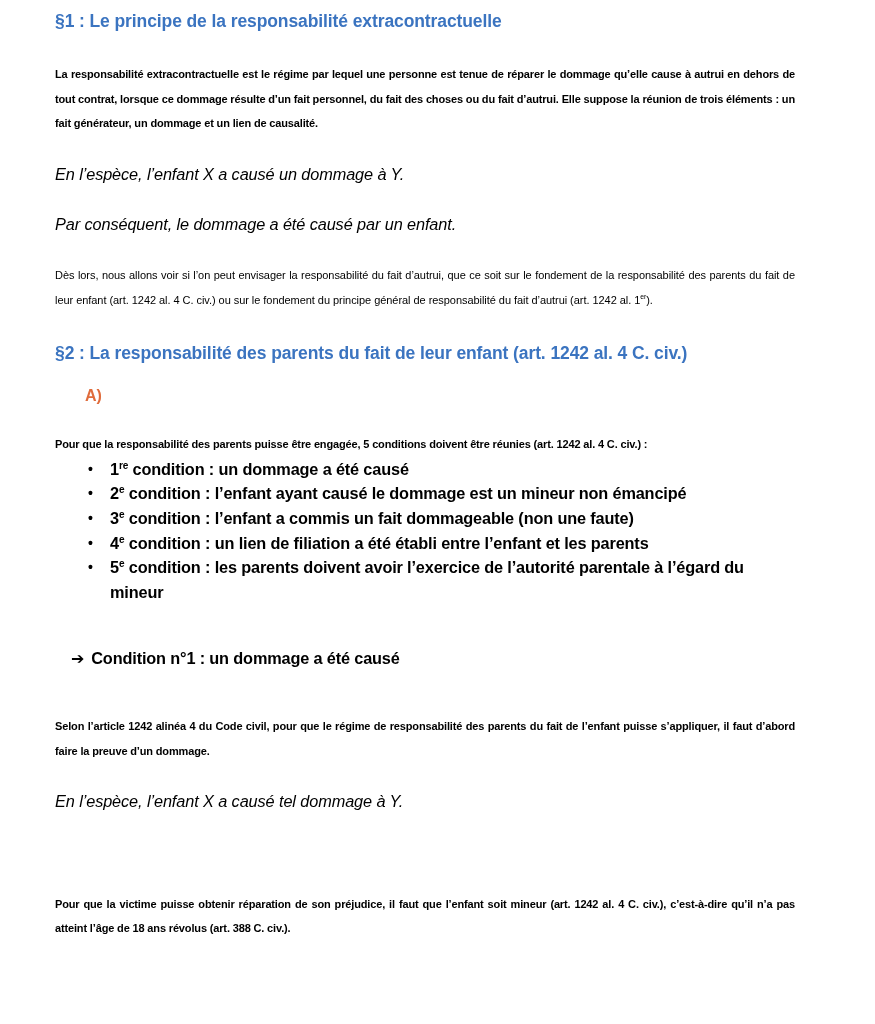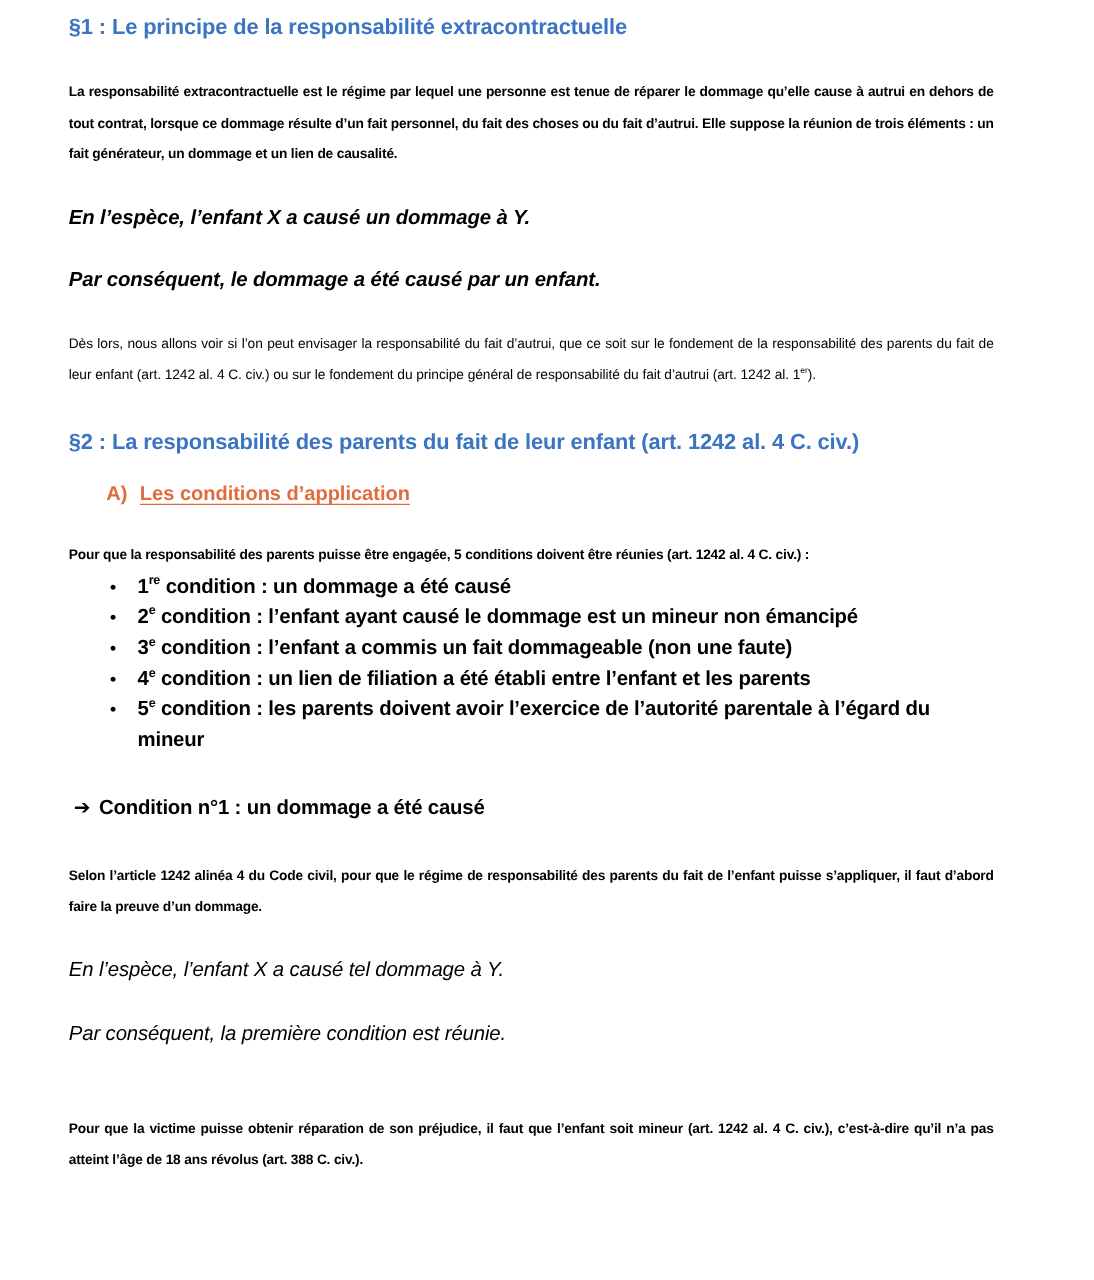--- a/index.html
+++ b/index.html
@@ -63,27 +63,27 @@
     font-weight: normal;
     letter-spacing: -0.05px;
   }
   p.ital {
     font-size: 16.3px;
     line-height: 24.6px;
     font-style: italic;
     margin: 0;
     letter-spacing: -0.1px;
   }
-  p.ital.strong { font-weight: bold; }
+  p.ital.strong { font-weight: normal; }
 
   p.arrowline {
     font-size: 16.3px;
     line-height: 24.6px;
     font-weight: bold;
-    margin: 4px;
+    margin: 16px;
     letter-spacing: -0.15px;
   }
   .arrow-glyph {
     font-family: "DejaVu Sans", sans-serif;
     font-weight: bold;
     font-size: 16px;
     margin-right: 7px;
   }
 
   
@@ -142,21 +142,20 @@
 
     <div class="gap-xl"></div>
 
     <h1 class="h-sec">§2 : La responsabilité des parents du fait de leur enfant (art. 1242 al. 4 C. civ.)</h1>
 
     <div class="gap-md"></div>
 
     <div style="padding-left:30px">
       <h2 class="h-sub">
         <span class="lbl">A)</span>
-        <span class="txt">Les conditions d’application</span>
       </h2>
     </div>
 
     <div class="gap-lg"></div>
 
     <p class="body">Pour que la responsabilité des parents puisse être engagée, 5 conditions doivent être réunies (art. 1242 al. 4 C. civ.) :</p>
 
     <ul class="conds">
       <li>
         <span class="dot">•</span><span>1</span><sup>re</sup><span> condition : un dommage a été causé</span>
@@ -182,21 +181,20 @@
     <div class="gap-lg"></div>
 
     <p class="body">Selon l’article 1242 alinéa 4 du Code civil, pour que le régime de responsabilité des parents du fait de l’enfant puisse s’appliquer, il faut d’abord faire la preuve d’un dommage.</p>
 
     <div class="gap-lg"></div>
 
     <p class="ital">En l’espèce, l’enfant X a causé tel dommage à Y.</p>
 
     <div class="gap-lg"></div>
 
-    <p class="ital">Par conséquent, la première condition est réunie.</p>
 
     <div class="gap-lg"></div>
 
 
     <div class="gap-lg"></div>
 
     <p class="body">Pour que la victime puisse obtenir réparation de son préjudice, il faut que l’enfant soit mineur (art. 1242 al. 4 C. civ.), c’est-à-dire qu’il n’a pas atteint l’âge de 18 ans révolus (art. 388 C. civ.).</p>
 
   </div>
 </div>

